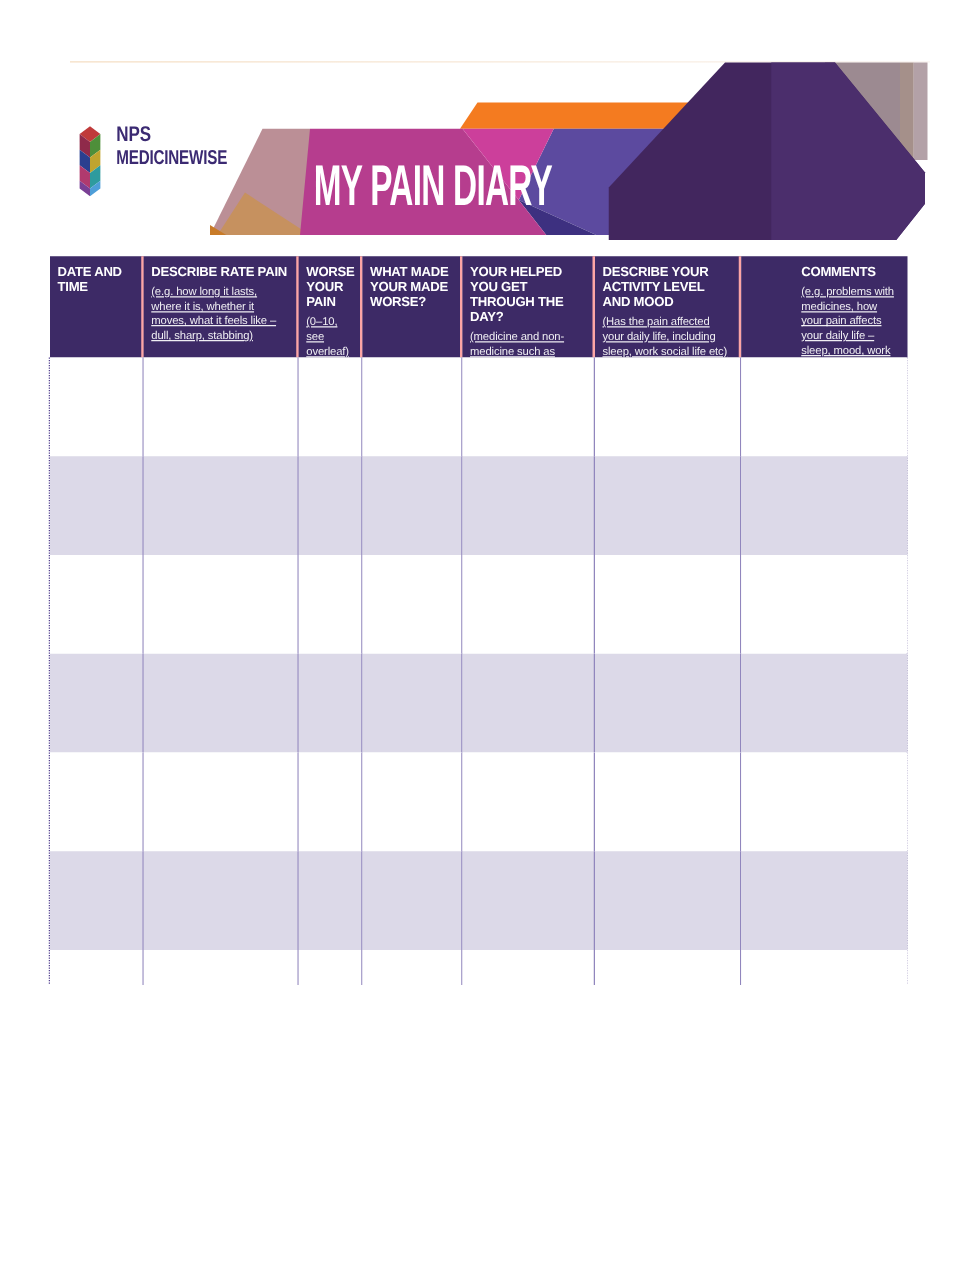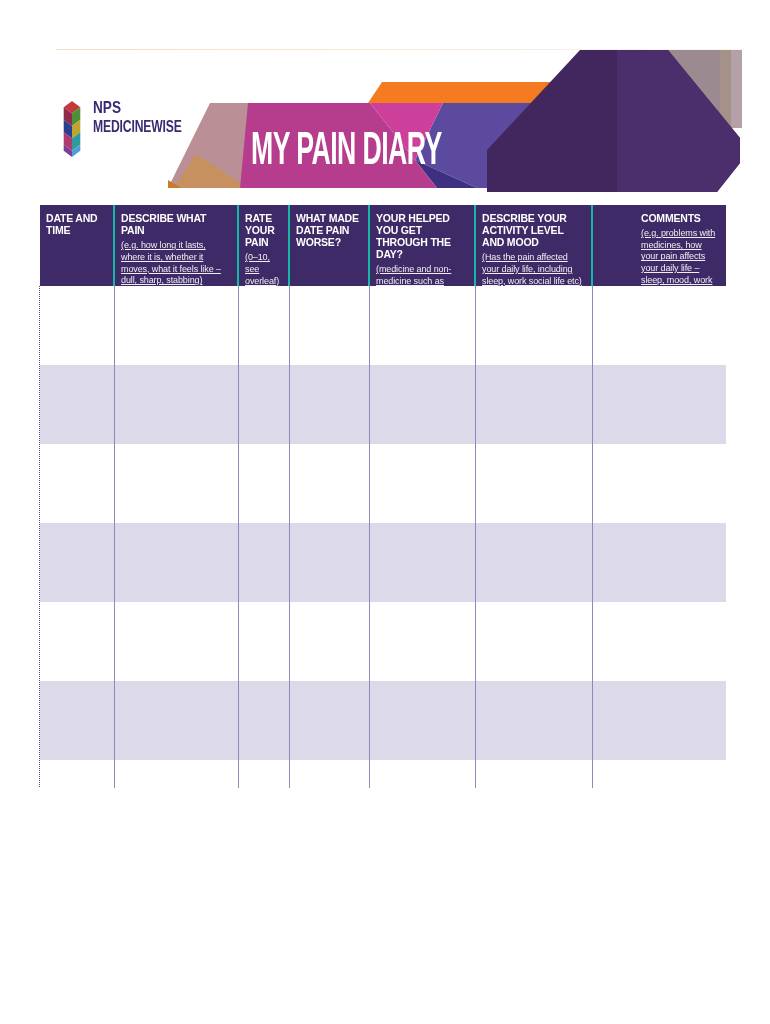--- a/index.html
+++ b/index.html
@@ -20,21 +20,21 @@
     position:absolute;left:251px;top:121px;margin:0;color:#fff;
     font-size:46px;font-weight:bold;letter-spacing:-1px;white-space:nowrap;
     transform:scaleX(.58);transform-origin:left top;
   }
   
   .diary-table{position:absolute;left:40px;top:205px;width:686px;}
   .thead,.tbody{display:grid;grid-template-columns:75px 124px 51px 80px 106px 117px 133px;}
   .thead{height:81px;}
   .hcell{
     background:#3d2a66;color:#fff;padding:7px 6px 4px 6px;box-sizing:border-box;
-    border-right:2px solid #14b8a6;overflow:hidden;
+    border-right:2px solid #fca5a5;overflow:hidden;
   }
   .hcell:last-child{border-right:none;padding-left:48px;}
   .hlabel{font-weight:bold;font-size:10.5px;line-height:1.15;letter-spacing:-0.2px;}
   .hsub{font-size:9px;line-height:1.3;margin-top:4px;color:rgba(255,255,255,.92);letter-spacing:-0.1px;text-decoration:underline;}
   .tbody{
     grid-auto-rows:79px;margin-left:-1px;position:relative;
     border-left:1px dotted #53418f;border-right:1px dotted #53418f;border-bottom:1px dotted #53418f;
   }
   .bcell{background:#ffffff;border-right:1px solid #9186bd;box-sizing:border-box;cursor:text;}
   .bcell.lastcol{border-right:none;}
@@ -92,29 +92,29 @@
 
     <h1 class="title">MY PAIN DIARY</h1>
   </div>
 
   <div class="diary-table">
     <div class="thead">
         <div class="hcell">
           <div class="hlabel">DATE AND TIME</div>
         </div>
         <div class="hcell">
-          <div class="hlabel">DESCRIBE WHAT PAIN</div>
+          <div class="hlabel">DESCRIBE RATE PAIN</div>
           <div class="hsub">(e.g. how long it lasts, where it is, whether it moves, what it feels like – dull, sharp, stabbing)</div>
         </div>
         <div class="hcell">
-          <div class="hlabel">RATE YOUR PAIN</div>
+          <div class="hlabel">WORSE YOUR PAIN</div>
           <div class="hsub">(0–10, see overleaf)</div>
         </div>
         <div class="hcell">
-          <div class="hlabel">WHAT MADE DATE PAIN WORSE?</div>
+          <div class="hlabel">WHAT MADE YOUR MADE WORSE?</div>
         </div>
         <div class="hcell">
           <div class="hlabel">YOUR HELPED YOU GET THROUGH THE DAY?</div>
           <div class="hsub">(medicine and non-medicine such as meditation, exercise etc)</div>
         </div>
         <div class="hcell">
           <div class="hlabel">DESCRIBE YOUR ACTIVITY LEVEL AND MOOD</div>
           <div class="hsub">(Has the pain affected your daily life, including sleep, work social life etc)</div>
         </div>
         <div class="hcell">

